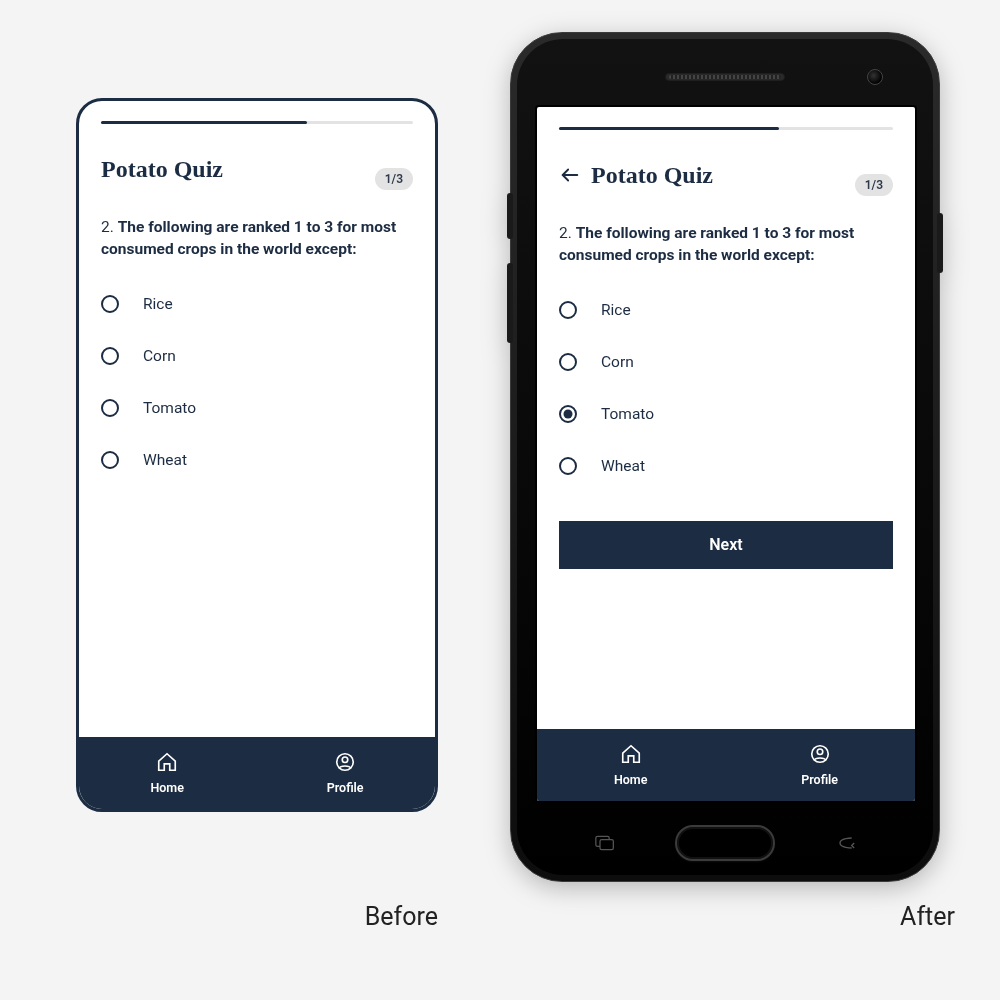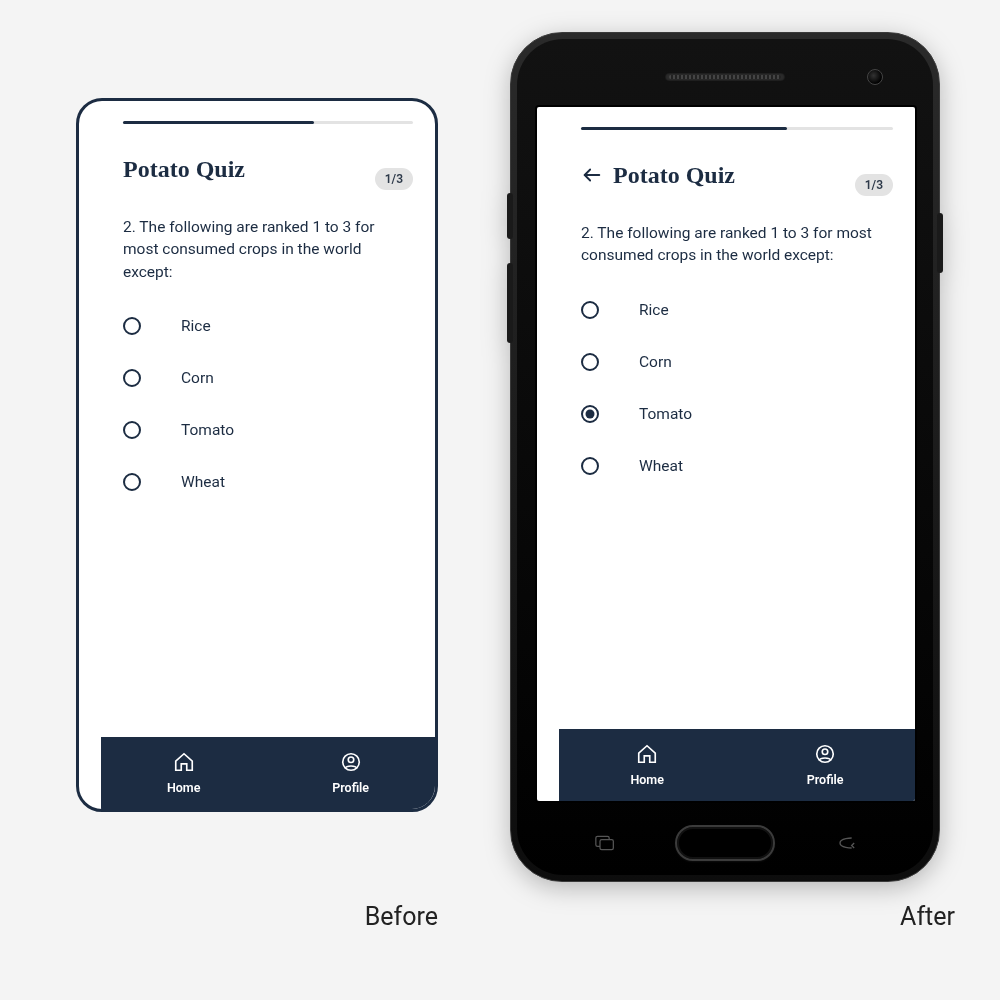--- a/index.html
+++ b/index.html
@@ -113,21 +113,20 @@
   }
 
   
   .screen-inner {
     position:relative;
     width:100%;
     height:100%;
     display:flex;
     flex-direction:column;
     color:#1c2c42;
-    padding-left:22px;
   }
   .content {
     flex:1;
     padding: 20px 22px 0 22px;
     display:flex;
     flex-direction:column;
   }
   .progress-track {
     position:relative;
     height:3px;
@@ -171,32 +170,32 @@
     margin-top:20px;
   }
 
   .question {
     margin-top:26px;
     font-size:15.5px;
     line-height:1.45;
     color:#1c2c42;
   }
   .question .qnum { font-weight:400; }
-  .question .qtext { font-weight:400;text-align:right; }
+  .question .qtext { font-weight:700;text-align:right; }
 
   .options {
     margin-top:34px;
     display:flex;
     flex-direction:column;
     gap:34px;
   }
   .option {
     display:flex;
     align-items:flex-end;
-    gap:40px;
+    gap:24px;
     cursor:pointer;
   }
   .radio {
     width:18px; height:18px;
     border:2px solid #1c2c42;
     border-radius:50%;
     position:relative;
     flex-shrink:0;
   }
   .radio.filled::after {
@@ -367,20 +366,21 @@
               </div>
               <div class="option">
                 <span class="radio filled"></span>
                 <span class="option-label">Tomato</span>
               </div>
               <div class="option">
                 <span class="radio"></span>
                 <span class="option-label">Wheat</span>
               </div>
             </div>
+          <div class="next-btn">Next</div>
         </div>
         <div class="bottom-nav">
           <div class="nav-item">
             <span>
               <svg viewBox="0 0 24 24" fill="none" stroke="#fff" stroke-width="1.8">
                   <path d="M3 11 L12 3 L21 11 V21 H15 V14 H9 V21 H3 Z"></path>
                 </svg>
             </span>
             <span>Home</span>
           </div>

